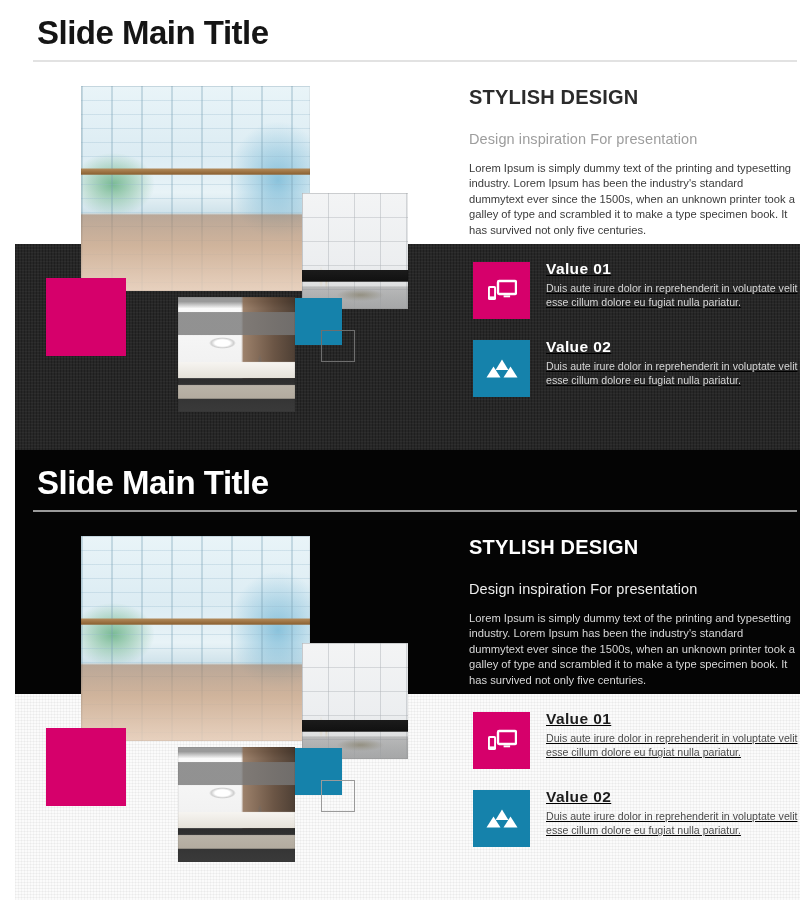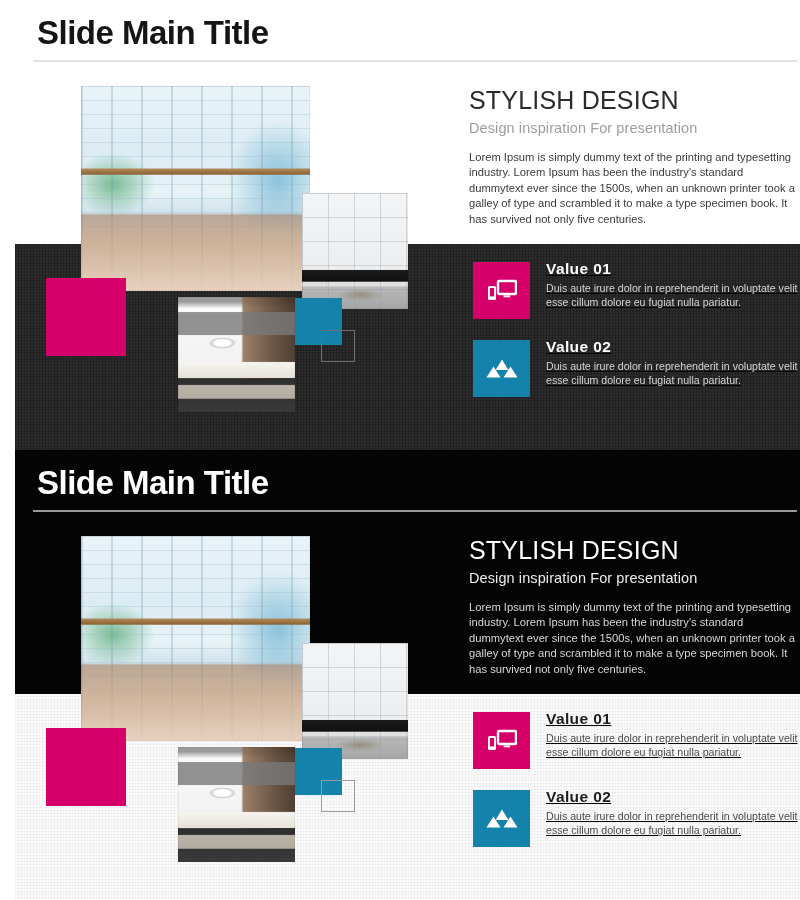--- a/index.html
+++ b/index.html
@@ -83,27 +83,27 @@
     width: 764px;
     height: 2px;
   }
   .rule-on-light { background: #e2e2e2; }
   .rule-on-dark  { background: #9a9a9a; }
 
   
   .rtext { position: absolute; left: 454px; width: 330px; }
 
   .headline {
-    font-size: 25px;
-    font-weight: normal;
+    font-size: 20px;
+    font-weight: bold;
     letter-spacing: 0.2px;
     white-space: nowrap;
   }
   .subhead {
-    margin-top: 5px;
+    margin-top: 22px;
     font-size: 14.5px;
     letter-spacing: 0.1px;
     white-space: nowrap;
   }
   .body-para {
     margin-top: 14px;
     font-size: 11.2px;
     line-height: 1.38;
   }
 

